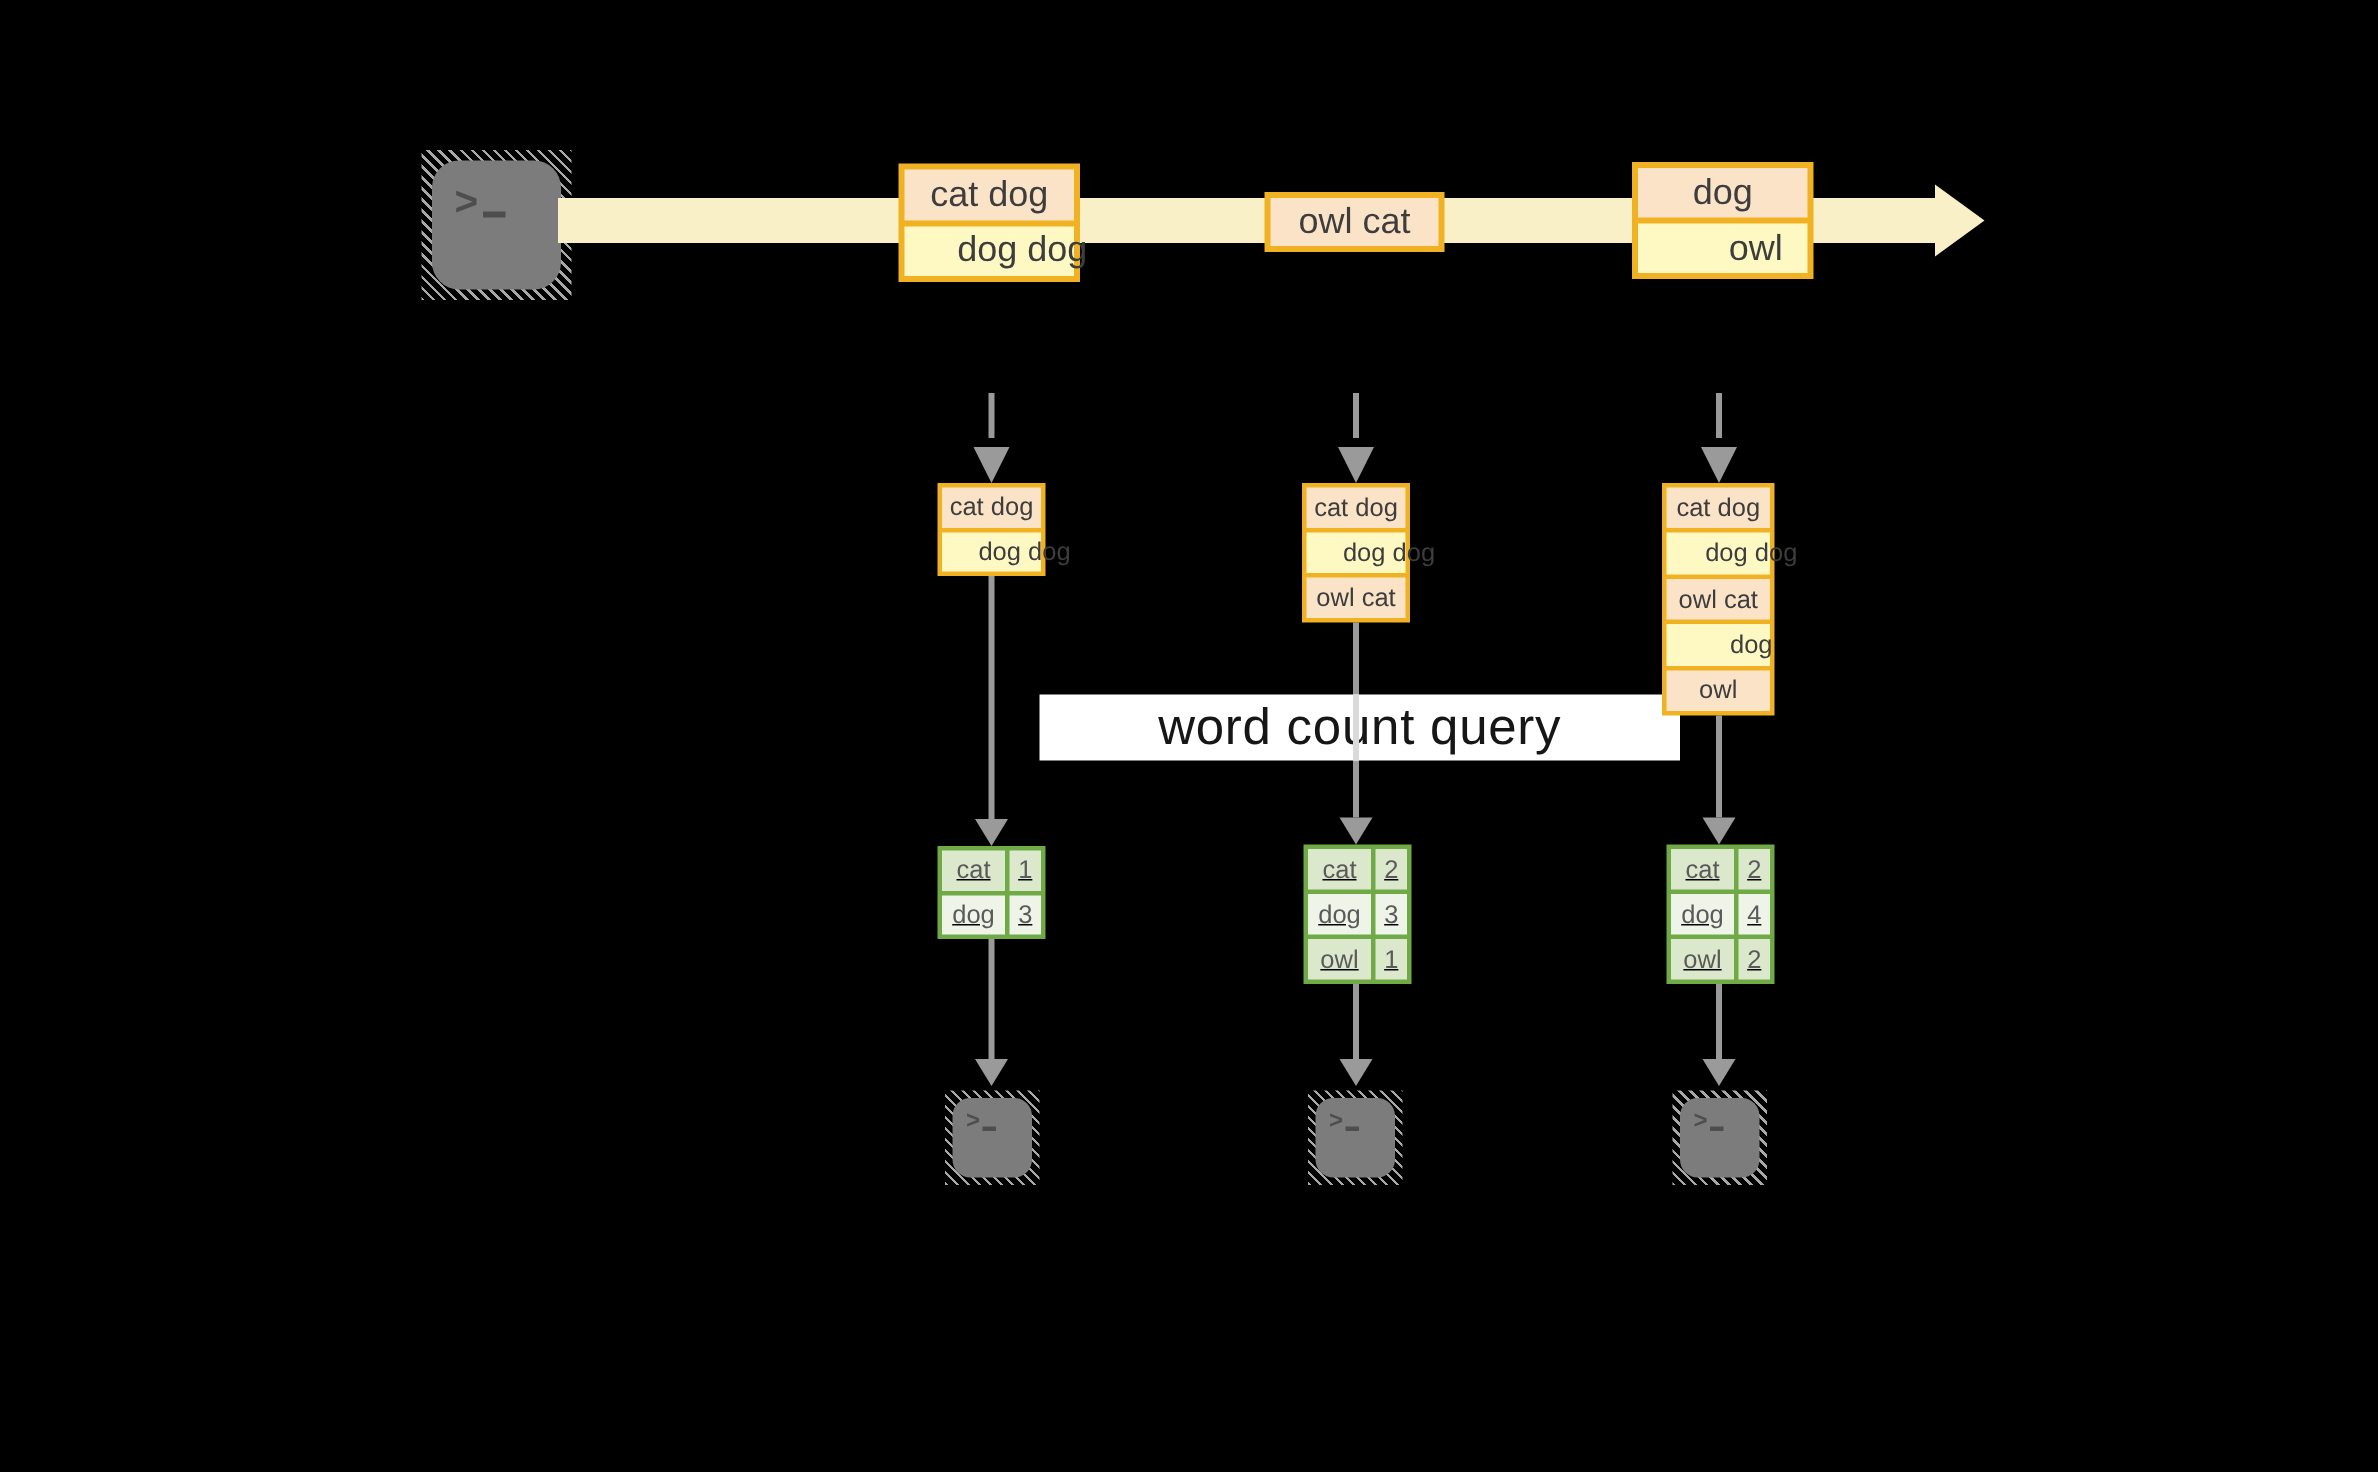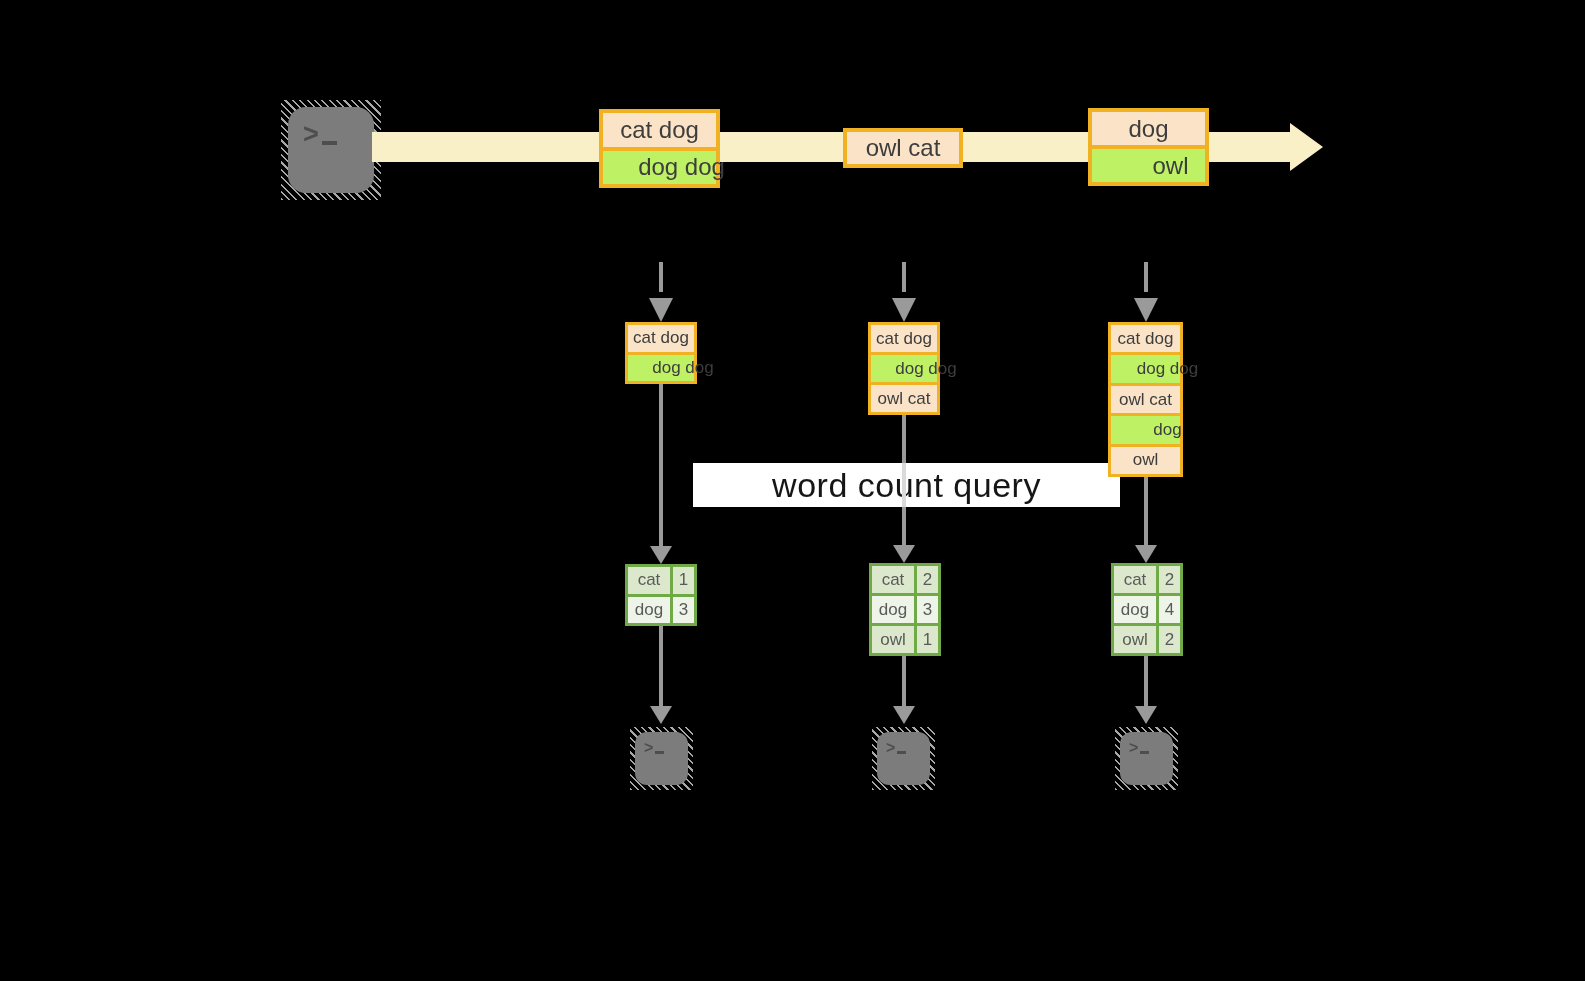--- a/index.html
+++ b/index.html
@@ -36,21 +36,21 @@
   }
   .batch{padding:4px;gap:4px;z-index:2;}
   .stack{padding:3px;gap:3px;z-index:7;}
   .cell{
     flex:1;display:flex;align-items:center;justify-content:center;
     color:#3d3d3d;white-space:nowrap;
   }
   .batch .cell{font-size:24px;}
   .stack .cell{font-size:17px;}
   .c-dark{background:#fae3c7;}
-  .c-light{background:#bef264;padding-left:44px;}
+  .c-light{background:#fef9c3;padding-left:44px;}
   .batch-1{left:599px;top:109px;width:121px;height:79px;}
   .batch-2{left:843px;top:128px;width:120px;height:40px;}
   .batch-3{left:1088px;top:108px;width:121px;height:78px;}
   .stack-1{left:625px;top:322px;width:72px;height:62px;}
   .stack-2{left:868px;top:322px;width:72px;height:93px;}
   .stack-3{left:1108px;top:322px;width:75px;height:155px;}
   
   .vline{position:absolute;width:4px;background:#9a9a9a;z-index:4;}
   .vhead{position:absolute;width:0;height:0;z-index:4;
     border-left:11px solid transparent;border-right:11px solid transparent;border-top:18px solid #9a9a9a;}
@@ -58,21 +58,21 @@
   
   .banner{
     position:absolute;left:693px;top:463px;width:427px;height:44px;background:#ffffff;z-index:5;
     display:flex;align-items:center;justify-content:center;
     font-size:34px;font-weight:300;letter-spacing:.5px;color:#161616;
   }
   .banner-line{position:absolute;left:902px;top:463px;width:4px;height:44px;background:#dadada;z-index:6;}
   
   .wc-table{
     position:absolute;box-sizing:border-box;background:#6faa46;padding:3px;
-    display:grid;grid-template-columns:42px 21px;gap:3px;z-index:3;
+    display:grid;grid-template-columns:42px 21px;gap:3px;z-index:3;text-decoration:underline;
   }
   .wc-table .gcell{
     display:flex;align-items:center;justify-content:center;
     font-size:17px;color:#5a5a5a;
   }
   .g-dark{background:#dce8cc;}
   .g-light{background:#eff4e9;}
   .table-1{left:625px;top:564px;width:72px;height:62px;grid-auto-rows:1fr;}
   .table-2{left:869px;top:563px;width:72px;height:93px;grid-auto-rows:1fr;}
   .table-3{left:1111px;top:563px;width:72px;height:93px;grid-auto-rows:1fr;}

